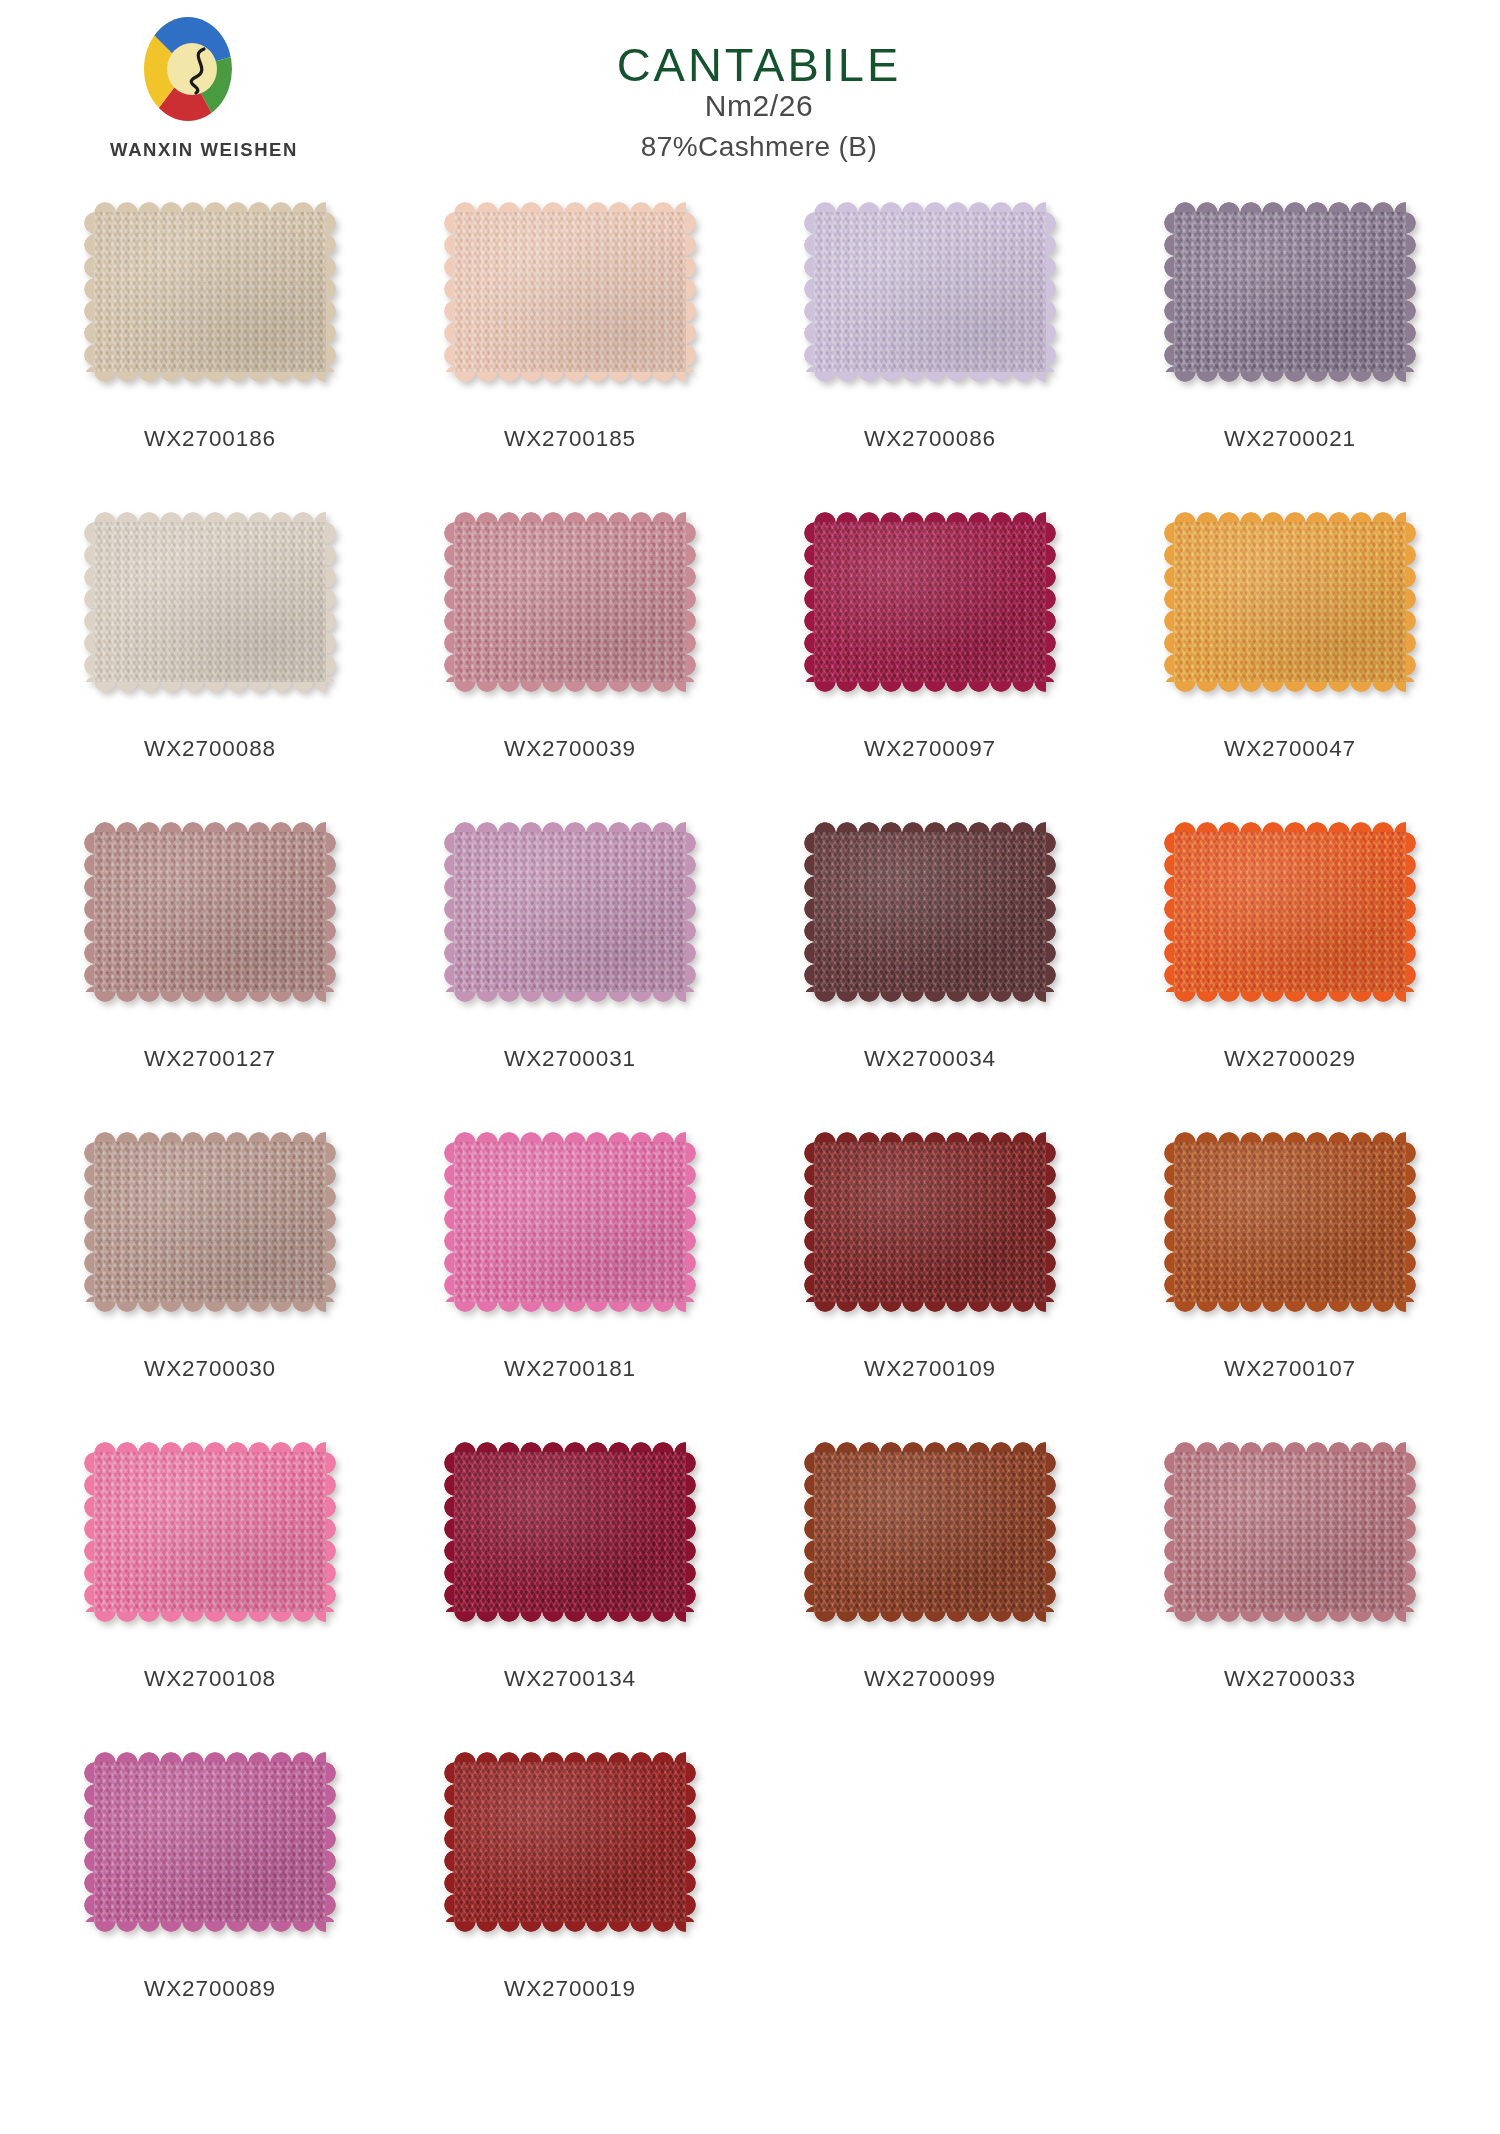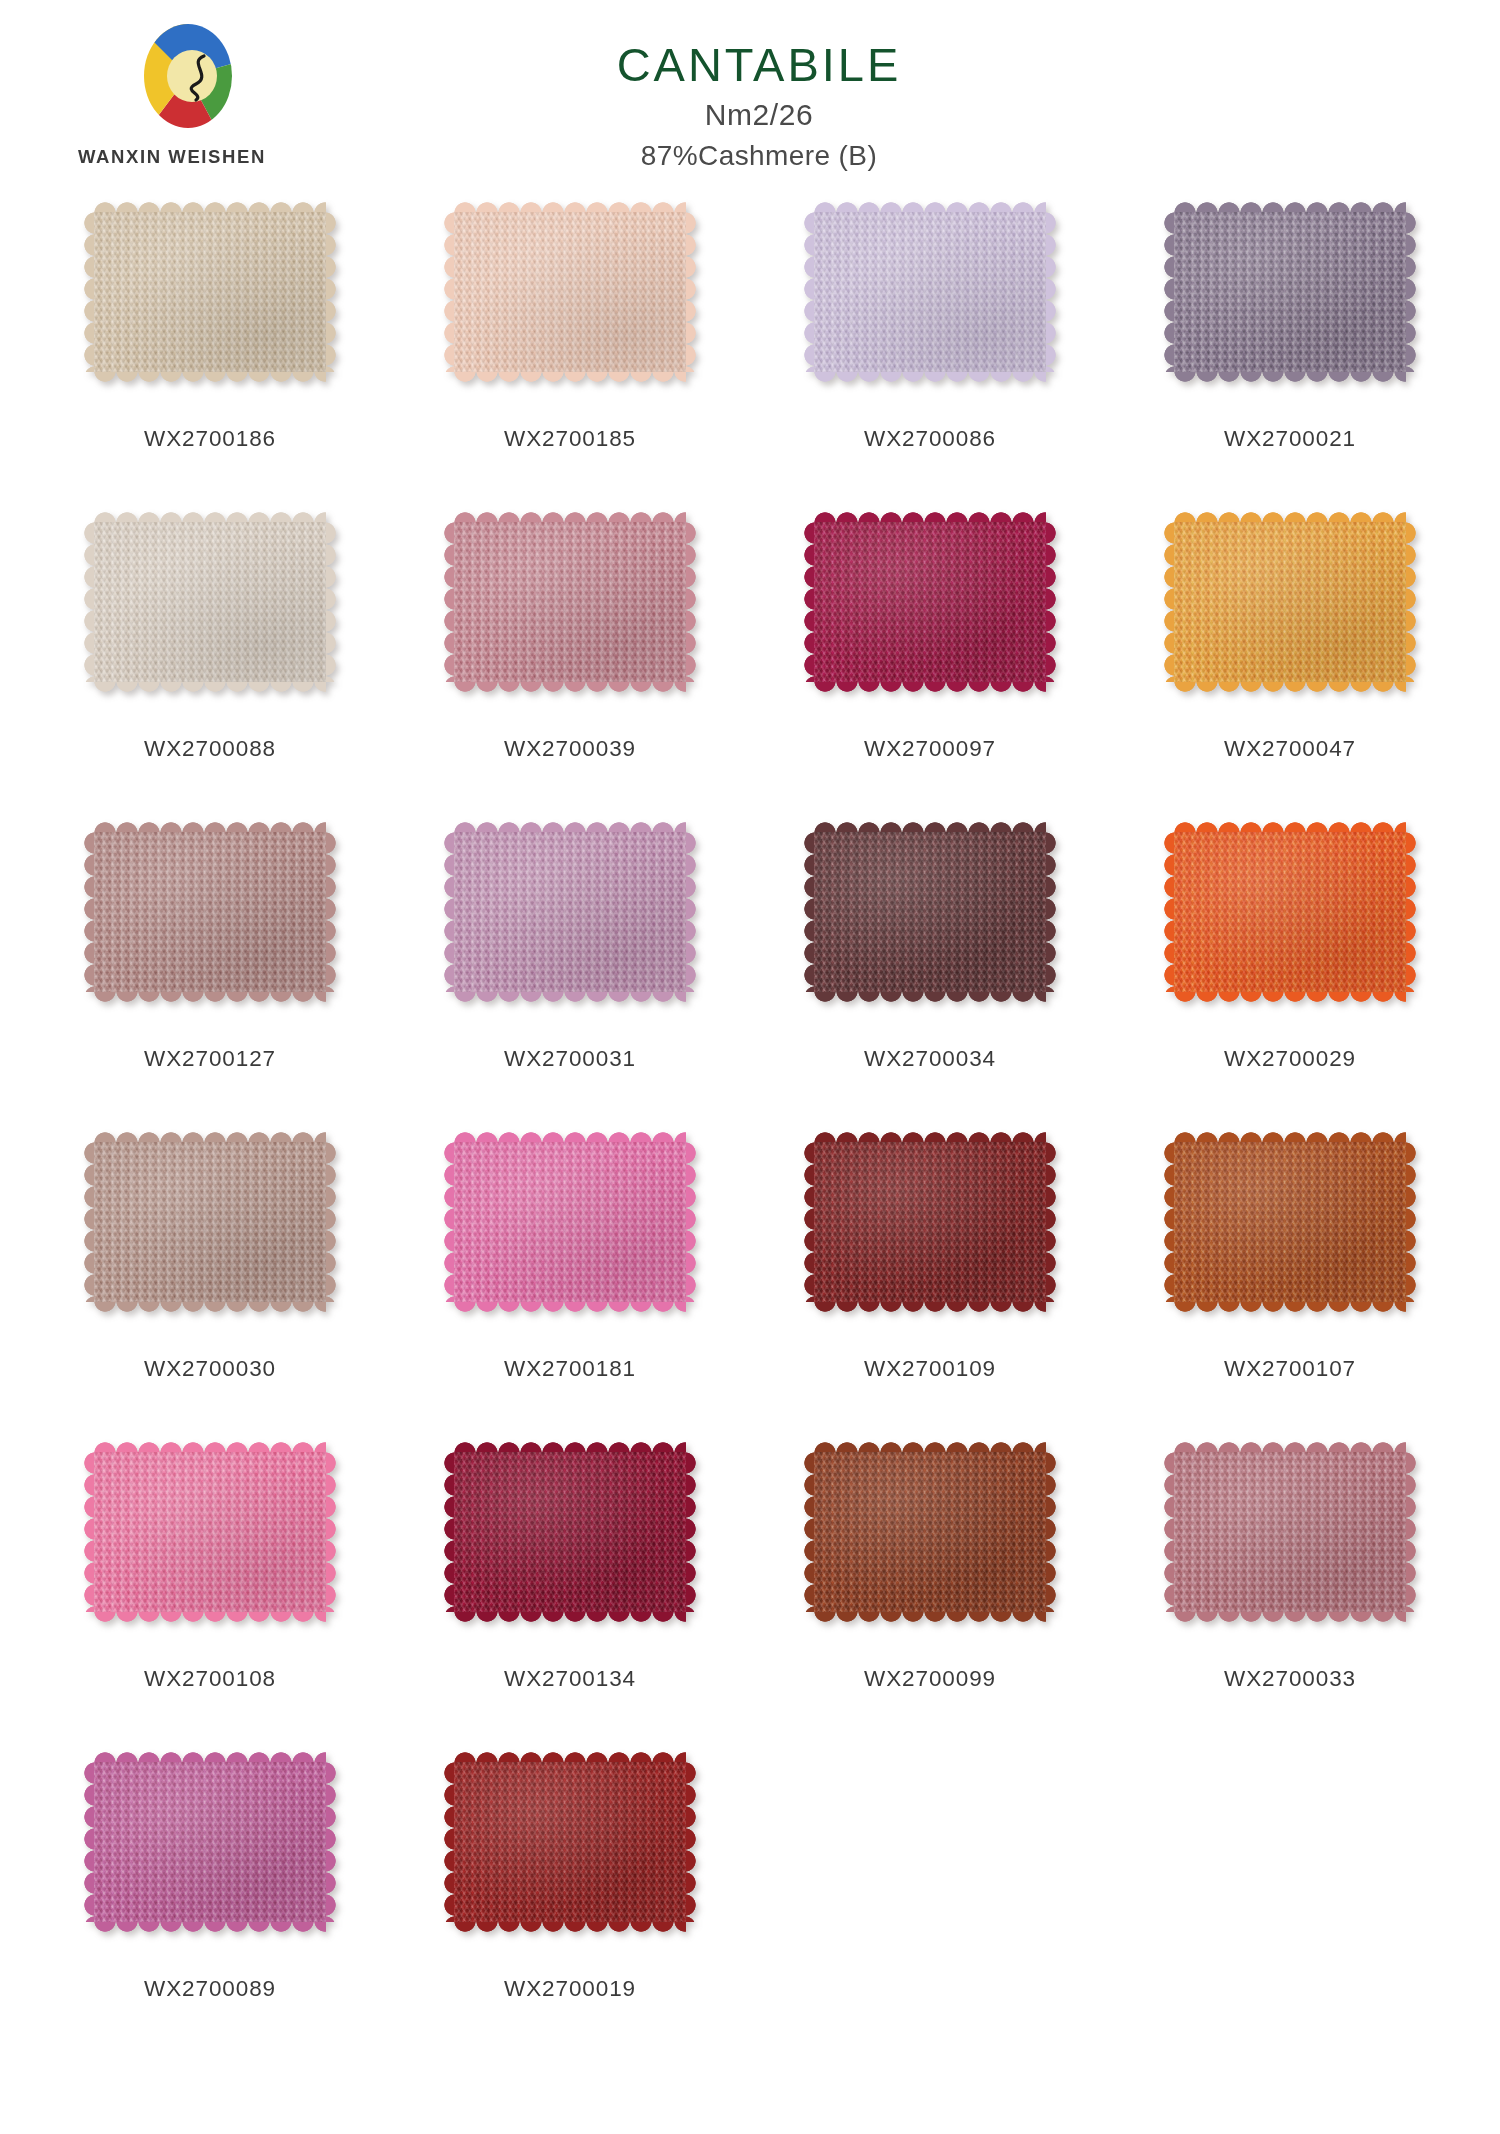--- a/index.html
+++ b/index.html
@@ -17,23 +17,23 @@
   }
 
   
   .header {
     position: relative;
     height: 196px;
     width: 100%;
   }
   .brand {
     position: absolute;
-    left: 78px; top: 18px;
+    left: 78px; top: 11px;
     width: 220px;
-    text-align: left;
+    text-align: right;
   }
   .logo-mark {
     width: 108px; height: 124px;
     margin: 0 auto;
     display: block;
   }
   .brand-name {
     margin-top: 4px;
     font-size: 18.5px;
     letter-spacing: 1.6px;
@@ -50,21 +50,20 @@
   }
   .title-main {
     font-size: 47px;
     letter-spacing: 3.0px;
     color: #14532d;
     font-weight: 400;
     line-height: 1.05;
     font-family: "Liberation Sans", sans-serif;
   }
   .title-sub {
-    margin-top: 9px;
     font-size: 30px;
     color: #4a4a4a;
     letter-spacing: 0.6px;
     font-weight: 400;
   }
   .title-comp {
     margin-top: 8px;
     font-size: 28px;
     color: #4a4a4a;
     letter-spacing: 0.4px;

